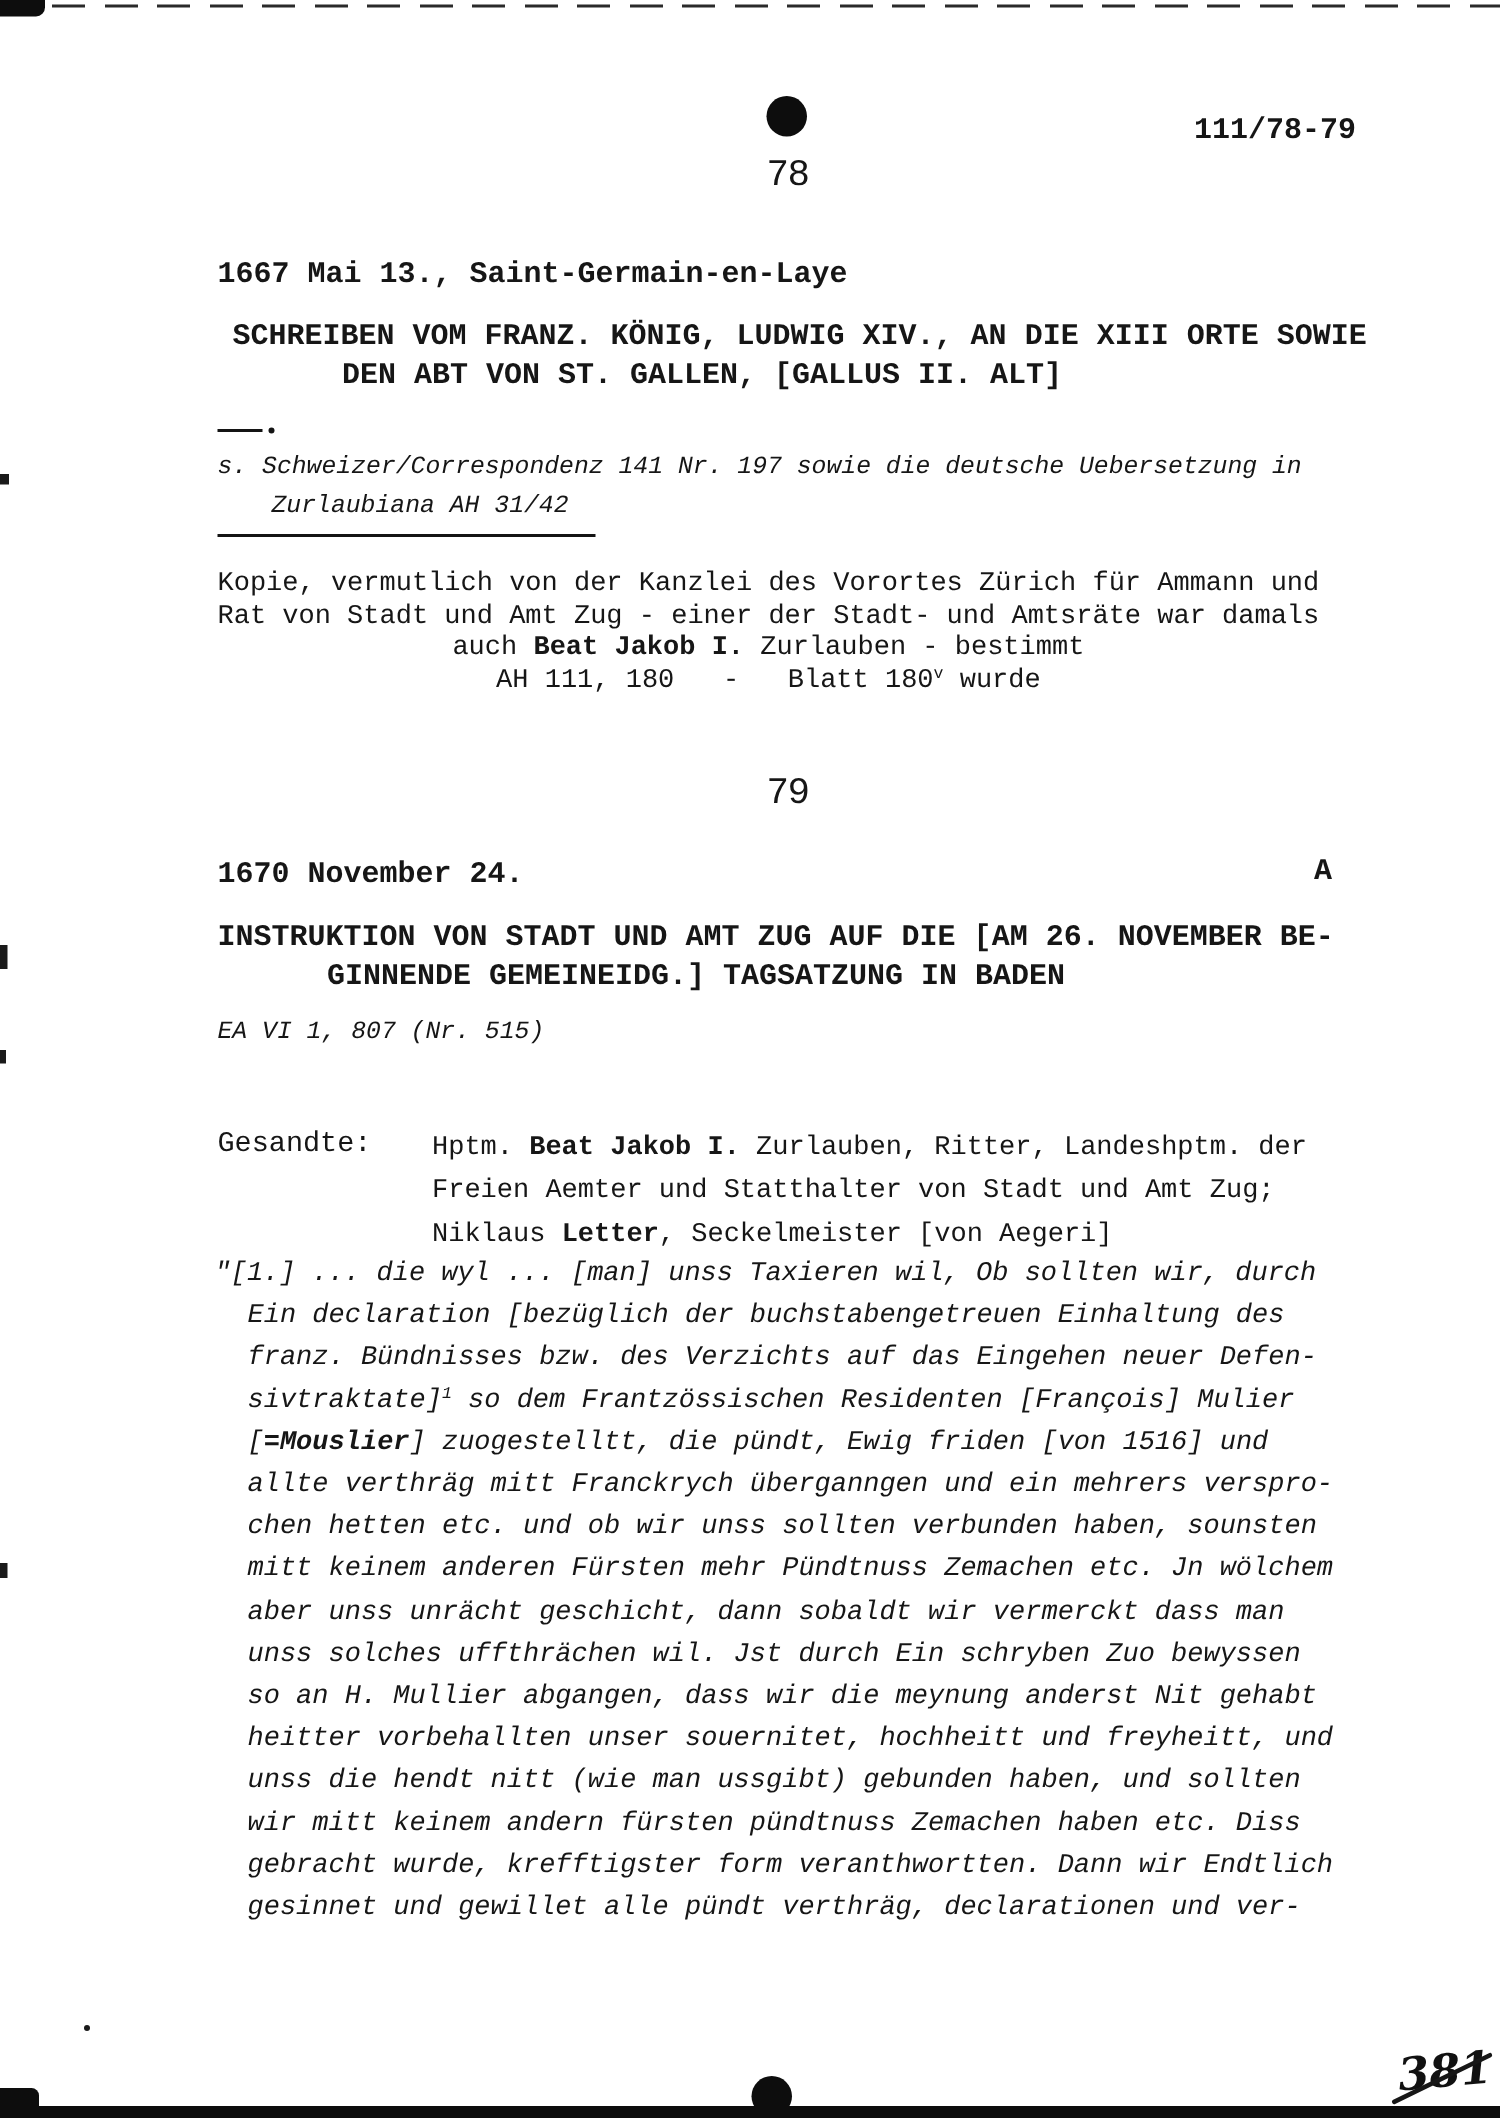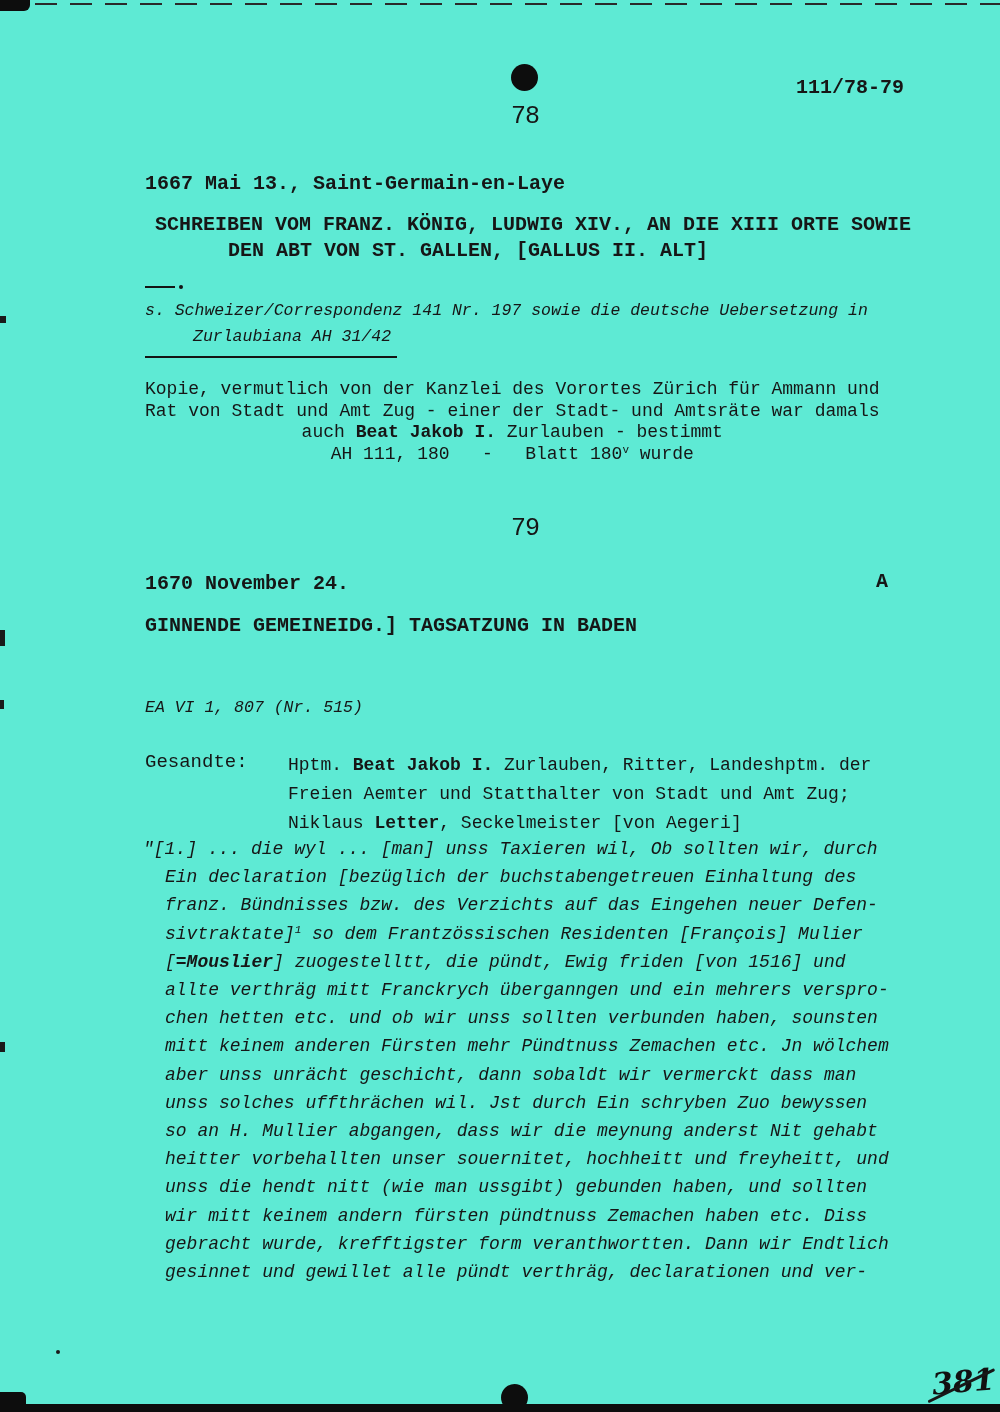--- a/index.html
+++ b/index.html
@@ -1,18 +1,18 @@
 <!DOCTYPE html>
 <html><head>
 <meta charset="utf-8">
 <style>
   html,body { margin:0; padding:0; background:#777; }
   .page {
     position:relative; width:1000px; height:1412px; margin:0 auto;
-    background:#5eead4; color:#161616; overflow:hidden;
+    background:#ffffff; color:#161616; overflow:hidden;
     font-family:"Liberation Mono", monospace;
   }
   .abs { position:absolute; }
   .b { font-weight:bold; }
   sup { font-size:11px; vertical-align:6px; line-height:0; }
 
   
   .top-dash { position:absolute; left:0; top:3px; width:100%; height:2px;
     background:repeating-linear-gradient(90deg,#2a2a2a 0 22px,transparent 22px 35px); }
   .corner-tl { position:absolute; left:0; top:0; width:30px; height:11px; background:#0d0d0d; border-bottom-right-radius:6px; }
@@ -43,23 +43,23 @@
   .t79 { left:145px; top:613px; }
   .tline:nth-child(2) { margin-left:73px; }
 
   .rule { background:#141414; }
   .rule-a { left:145px; top:286px; width:30px; height:2px; }
   .rule-a::after { content:''; position:absolute; left:34px; top:-1px; width:4px; height:4px; background:#141414; border-radius:50%; }
   .rule-b { left:145px; top:356px; width:252px; height:2px; }
 
   .ref { font-style:italic; font-size:16.5px; }
   .rline { line-height:26px; white-space:pre; }
-  .rline:nth-child(2) { margin-left:48px; }
+  .rline:nth-child(2) { margin-left:36px; }
   .r78 { left:145px; top:298px; }
-  .r79 { left:145px; top:678px;margin-top:20px; }
+  .r79 { left:145px; top:678px; }
 
   .note { font-size:18px;text-align:center; }
   .nline { line-height:21.5px; white-space:pre; }
   .n78 { left:145px; top:379px; }
 
   .gesandte { left:145px; top:751px; display:flex; align-items:flex-start; font-size:18px; }
   .glabel { width:143px; font-size:19px; }
   .gline { line-height:29px; white-space:pre; }
 
   .quote { left:165px; top:835px; font-style:italic; font-size:18px; }
@@ -97,20 +97,21 @@
       <div class="nline"><span>Kopie, vermutlich von der Kanzlei des Vorortes Zürich für Ammann und</span></div>
       <div class="nline"><span>Rat von Stadt und Amt Zug - einer der Stadt- und Amtsräte war damals</span></div>
       <div class="nline"><span>auch </span><span class="b">Beat Jakob I.</span><span> Zurlauben - bestimmt</span></div>
       <div class="nline"><span>AH 111, 180   -   Blatt 180</span><sup>v</sup><span> wurde</span></div>
     </div>
 
   <div class="abs num num79">79</div>
   <div class="abs dateline d79">1670 November 24.</div>
   <div class="abs marginal">A</div>
   <div class="abs title t79">
+      <div class="tline"><span>INSTRUKTION VON STADT UND AMT ZUG AUF DIE [AM 26. NOVEMBER BE-</span></div>
       <div class="tline"><span>GINNENDE GEMEINEIDG.] TAGSATZUNG IN BADEN</span></div>
     </div>
   <div class="abs ref r79">EA VI 1, 807 (Nr. 515)</div>
 
   <div class="abs gesandte">
     <div class="glabel">Gesandte:</div>
     <div class="glines">
         <div class="gline"><span>Hptm. </span><span class="b">Beat Jakob I.</span><span> Zurlauben, Ritter, Landeshptm. der</span></div>
         <div class="gline"><span>Freien Aemter und Statthalter von Stadt und Amt Zug;</span></div>
         <div class="gline"><span>Niklaus </span><span class="b">Letter</span><span>, Seckelmeister [von Aegeri]</span></div>

